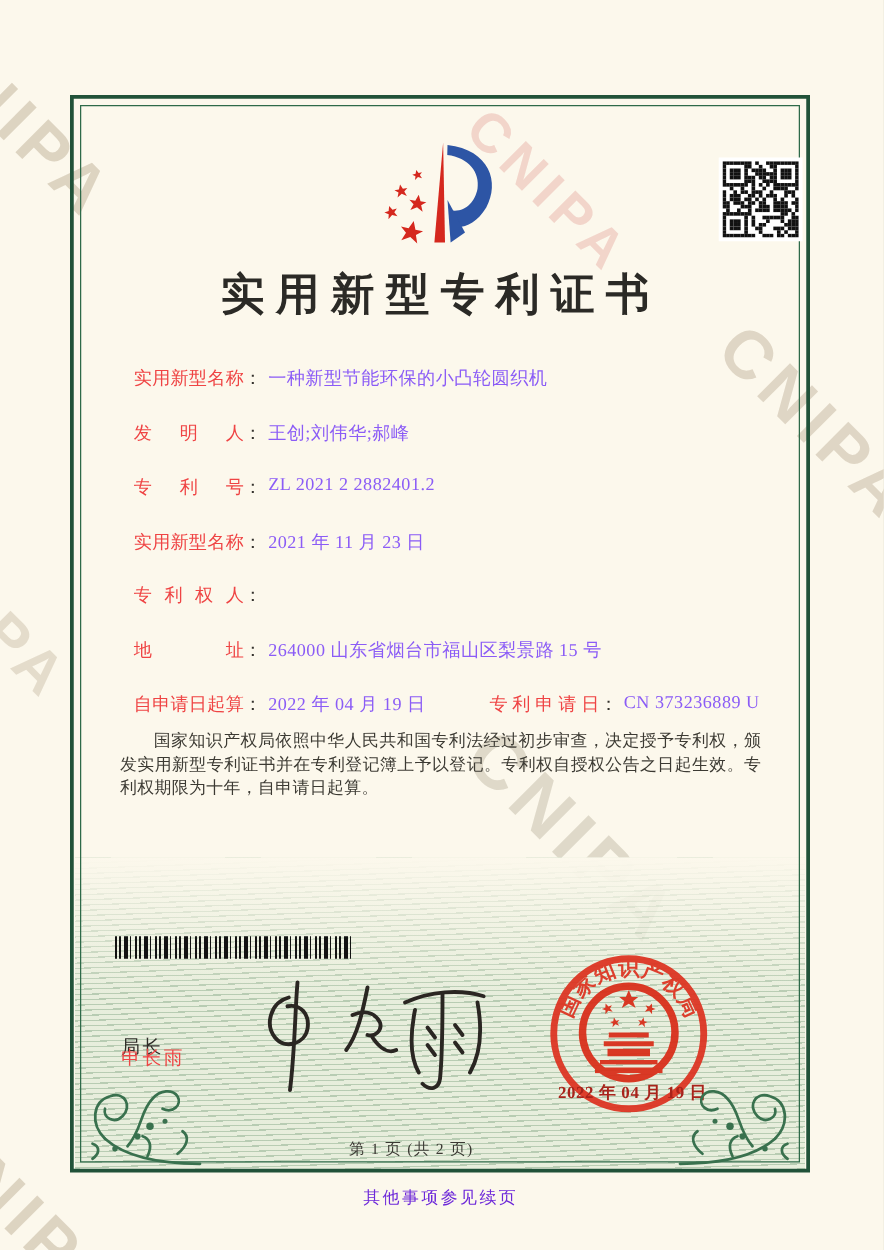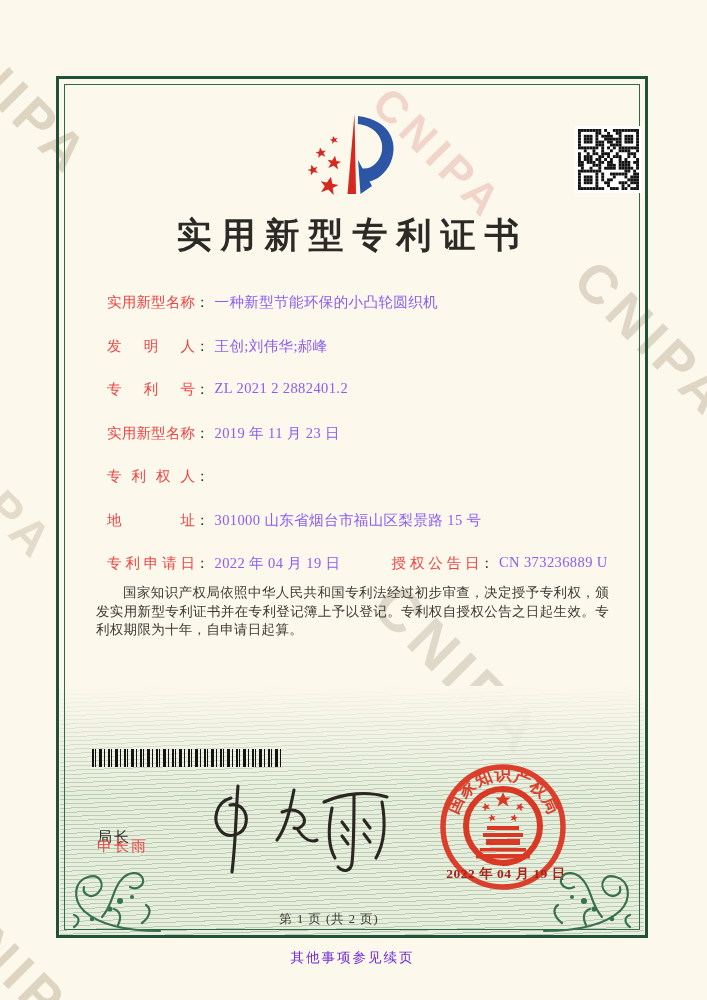--- a/index.html
+++ b/index.html
@@ -404,36 +404,36 @@
         <span class="f-value">王创;刘伟华;郝峰</span>
       </div>
       <div class="f-row">
         <span class="f-label">专利号</span>
           <span class="f-colon">：</span>
         <span class="f-value">ZL 2021 2 2882401.2</span>
       </div>
       <div class="f-row">
         <span class="f-label">实用新型名称</span>
           <span class="f-colon">：</span>
-        <span class="f-value">2019 年 11 月 23 日</span>
+        <span class="f-value">2021 年 11 月 23 日</span>
       </div>
       <div class="f-row">
         <span class="f-label">专利权人</span>
           <span class="f-colon">：</span>
       </div>
       <div class="f-row">
         <span class="f-label">地址</span>
           <span class="f-colon">：</span>
-        <span class="f-value">301000 山东省烟台市福山区梨景路 15 号</span>
-      </div>
-      <div class="f-row">
+        <span class="f-value">264000 山东省烟台市福山区梨景路 15 号</span>
+      </div>
+      <div class="f-row">
+        <span class="f-label">自申请日起算</span>
+          <span class="f-colon">：</span>
+        <span class="f-value fixed">2022 年 04 月 19 日</span>
         <span class="f-label">专利申请日</span>
-          <span class="f-colon">：</span>
-        <span class="f-value fixed">2022 年 04 月 19 日</span>
-        <span class="f-label">授权公告日</span>
           <span class="f-colon">：</span>
         <span class="f-value">CN 373236889 U</span>
       </div>
     </div>
 
     <div class="paras">
       <p>国家知识产权局依照中华人民共和国专利法经过初步审查，决定授予专利权，颁发实用新型专利证书并在专利登记簿上予以登记。专利权自授权公告之日起生效。专利权期限为十年，自申请日起算。</p>
     </div>
 
     <div class="barcode"></div>

